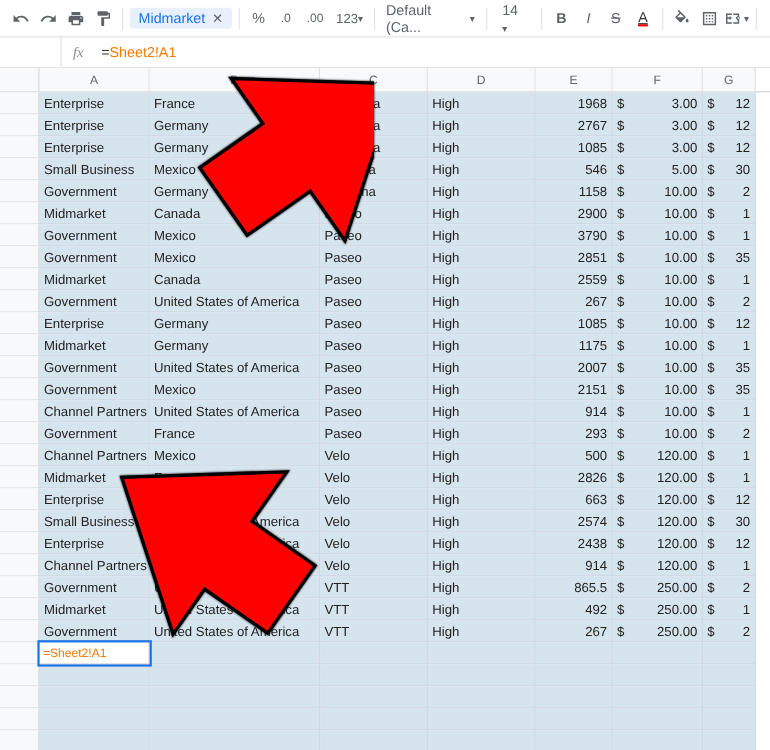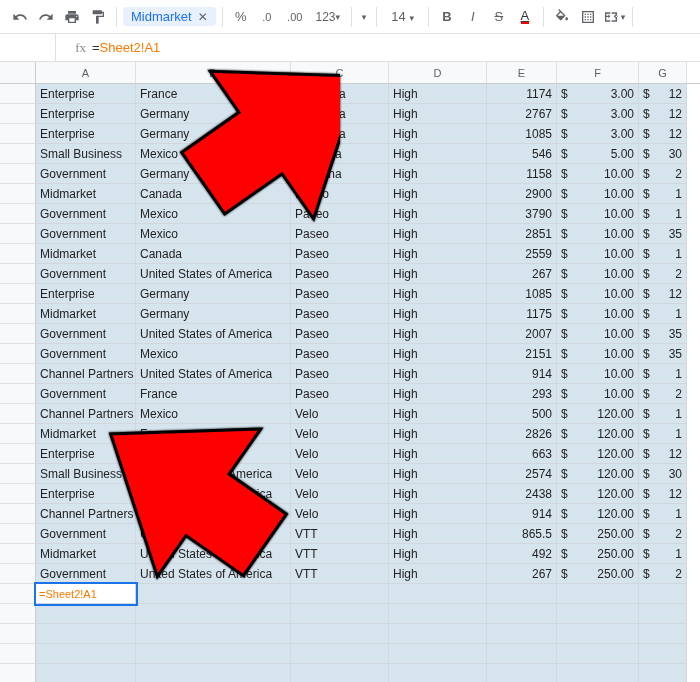--- a/index.html
+++ b/index.html
@@ -9,21 +9,21 @@
   .tb-btn { width: 24px; height: 24px; display: flex; align-items: center; justify-content: center; color: #5f6368; cursor: pointer; border-radius: 2px; }
   .tb-sep { width: 1px; height: 20px; background: #e0e0e0; margin: 0 4px; }
   .chip { background: #e8f0fe; color: #1a73e8; padding: 2px 8px; border-radius: 3px; font-size: 13px; display: flex; align-items: center; gap: 6px; }
   .chip-x { color: #5f6368; cursor: pointer; font-size: 12px; }
   .font-select { color: #5f6368; font-size: 13px; padding: 0 4px; display:flex; align-items:center; gap:4px;}
   .font-size { color: #5f6368; font-size: 13px; padding: 0 8px; }
   .caret { font-size: 9px; color: #5f6368; }
   
   .formula-row { height: 28px; display: flex; align-items: center; border-bottom: 1px solid #e0e0e0; }
   .name-box { width: 56px; padding: 0 8px; font-size: 13px; color: #555; border-right: 1px solid #e0e0e0; height: 100%; display:flex; align-items:center; }
-  .fx { width: 30px; text-align: right; color: #888; font-family: serif; font-size: 13px; }
+  .fx { width: 30px; text-align: center; color: #888; font-style: italic; font-family: serif; font-size: 13px; }
   .formula-input { flex: 1; padding: 0 6px; font-size: 13px; color: #f57c00; font-family: Arial; }
   .formula-input .eq { color: #333; }
   
   .grid-wrap { position: relative; }
   .col-headers { display: flex; height: 22px; background: #fff; border-bottom: 1px solid #ccc; }
   .corner { width: 36px; background: #f8f9fa; border-right: 1px solid #ccc; }
   .col-h { background: #f8f9fa; border-right: 1px solid #e0e0e0; display: flex; align-items: center; justify-content: center; font-size: 11px; color: #5f6368; }
   
   .rows { }
   .row { display: flex; height: 20px; }
@@ -82,20 +82,21 @@
   <div class="tb-sep"></div>
   <div class="tb-btn">%</div>
   <div class="tb-btn" style="font-size:11px;">.0</div>
   <div class="tb-btn" style="font-size:11px;width:28px;">.00</div>
   <div class="tb-btn" style="width:34px;font-size:12px;">
       <span>123</span>
       <span class="caret">▾</span>
     </div>
   <div class="tb-sep"></div>
   <div class="font-select">
+      <span>Default (Ca...</span>
       <span class="caret">▾</span>
     </div>
   <div class="tb-sep"></div>
   <div class="font-size"><span>14</span> <span class="caret">▾</span></div>
   <div class="tb-sep"></div>
   <div class="tb-btn bold-b">B</div>
   <div class="tb-btn italic-i">I</div>
   <div class="tb-btn strike-s">S</div>
   <div class="tb-btn">
       <span class="underline-a">A</span>
@@ -137,21 +138,21 @@
     <div class="col-h c-f">F</div>
     <div class="col-h c-g">G</div>
   </div>
   <div class="rows" id="rows-container">
       <div class="row">
     <div class="row-h"></div>
     <div class="cell c-a">Enterprise</div>
     <div class="cell c-b">France</div>
     <div class="cell c-c">Carretera</div>
     <div class="cell c-d">High</div>
-    <div class="cell c-e num">1174</div>
+    <div class="cell c-e num">1968</div>
     <div class="cell c-f num" style="justify-content:space-between;">
           <span>$</span>
           <span>3.00</span>
         </div>
     <div class="cell c-g num" style="justify-content:space-between;">
           <span>$</span>
           <span>12</span>
         </div>
       </div>
       <div class="row">

